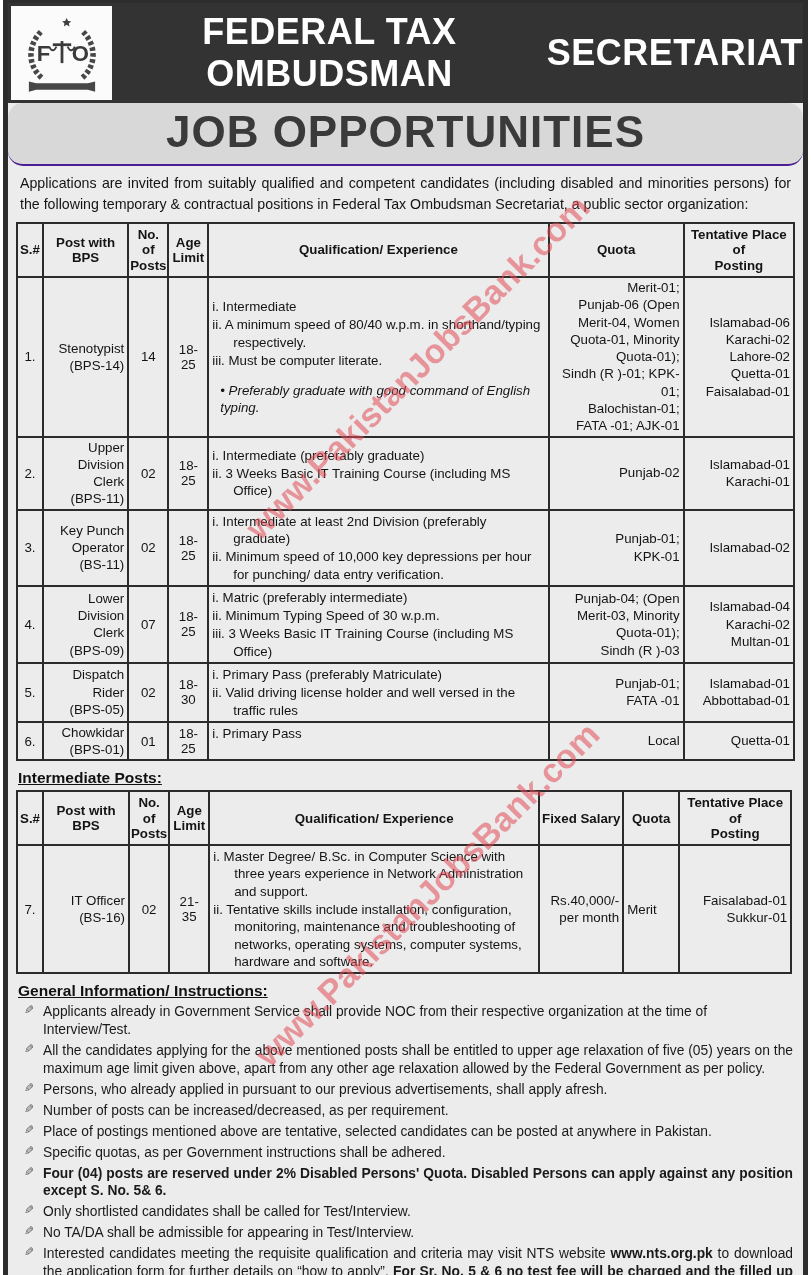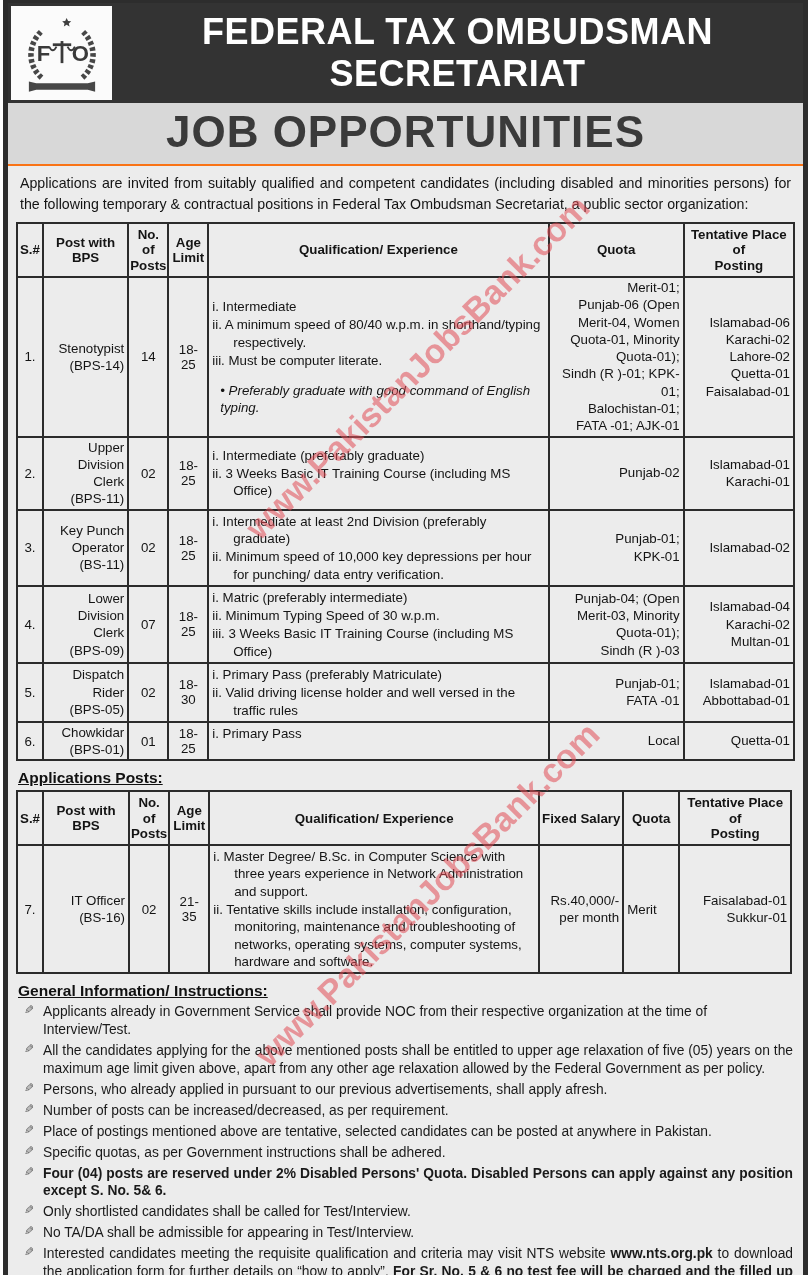--- a/index.html
+++ b/index.html
@@ -3,24 +3,24 @@
 <meta charset="utf-8">
 <style>
   html,body{margin:0;padding:0;background:#ffffff;}
   body{width:811px;font-family:"Liberation Sans","DejaVu Sans",sans-serif;color:#1a1a1a;}
   .page{width:811px;position:relative;}
   .ad{position:relative;margin:0 3px;background:#ececec;border:5px solid #2d2d2d;border-top-width:3px;overflow:hidden;}
 
   
   .hdr{position:relative;background:#333333;height:100px;}
   .logo-box{position:absolute;left:3px;top:3px;width:101px;height:94px;background:#fbfbfb;display:flex;align-items:center;justify-content:center;}
-  .hdr-title{margin-left:104px;height:100%;display:flex;flex-direction:column;align-items:center;justify-content:center;color:#ffffff;font-weight:bold;font-size:36px;line-height:1.16;letter-spacing:.5px;text-align:center;}
-
-  
-  .job-band{background:#d8d8d8;border-bottom:2px solid #f97316;text-align:center;padding:4px 0 7px;}
+  .hdr-title{margin-left:104px;height:100%;display:flex;flex-direction:row;align-items:center;justify-content:center;color:#ffffff;font-weight:bold;font-size:36px;line-height:1.16;letter-spacing:.5px;text-align:center;}
+
+  
+  .job-band{background:#d8d8d8;border-bottom:2px solid #4c1d95;text-align:center;padding:4px 0 7px;border-radius:15px;}
   .job-band span{font-size:44px;font-weight:900;color:#3a3a3a;letter-spacing:1px;}
 
   .intro{padding:7px 12px 5px;font-size:14.2px;line-height:1.45;color:#141414;text-align:justify;}
 
   
   table{border-collapse:collapse;margin:3px 8px;table-layout:fixed;}
   th,td{border:2px solid #2b2b2b;font-size:13.3px;color:#141414;vertical-align:middle;padding:1px 3px;}
   th{font-weight:bold;text-align:center;white-space:pre-line;line-height:1.15;padding:3px 1px;}
   td.c{text-align:center;}
   td.pre{white-space:pre-line;line-height:1.3;text-align:right;}
@@ -203,21 +203,21 @@
         <td class="c">18-25</td>
         <td style="vertical-align:top;">
           <div class="qual-item">i.  Primary Pass</div>
         </td>
         <td class="pre">Local</td>
         <td class="pre">Quetta-01</td>
       </tr>
     </tbody>
       </table>
 
-    <div class="sec-heading">Applications Posts:</div>
+    <div class="sec-heading">Intermediate Posts:</div>
     <table>
       <colgroup>
         <col class="c-sn">
           <col class="c-post">
           <col class="c-num">
           <col class="c-age">
         <col class="c-qual2">
           <col class="c-sal">
           <col class="c-quota2">
           <col class="c-place">

